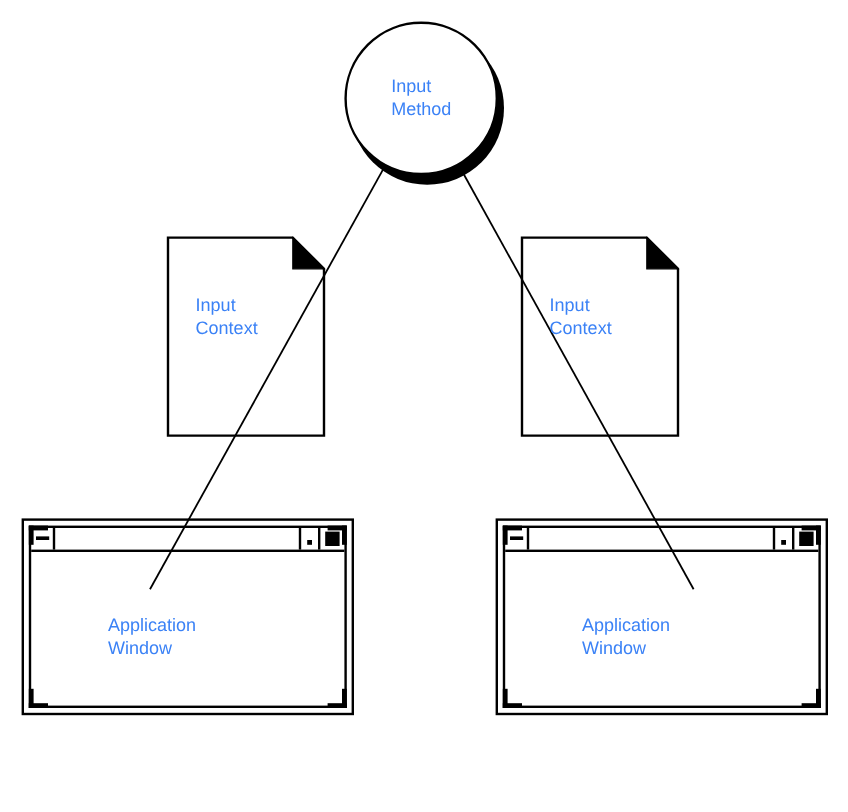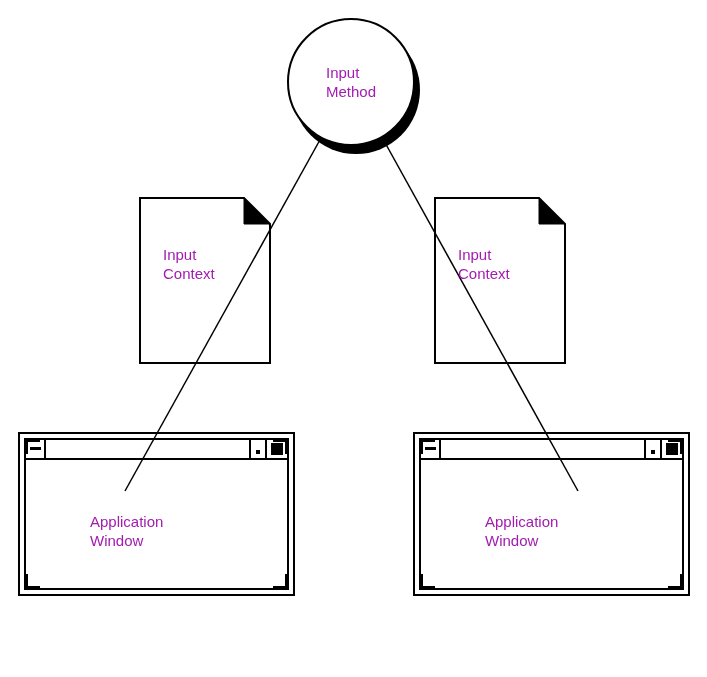--- a/index.html
+++ b/index.html
@@ -23,21 +23,21 @@
     pointer-events: none;
   }
   .docs  { z-index: 1; }
   .lines { z-index: 3; }
 
   .label {
     position: absolute;
     white-space: pre-line;
     font-size: 15px;
     line-height: 19px;
-    color: #a21caf;
+    color: #3b82f6;
   }
 
   
   .method-circle {
     position: absolute;
     left: 287px; top: 18px;
     width: 128px; height: 128px;
     background: #ffffff;
     border: 2px solid #000000;
     border-radius: 50%;

